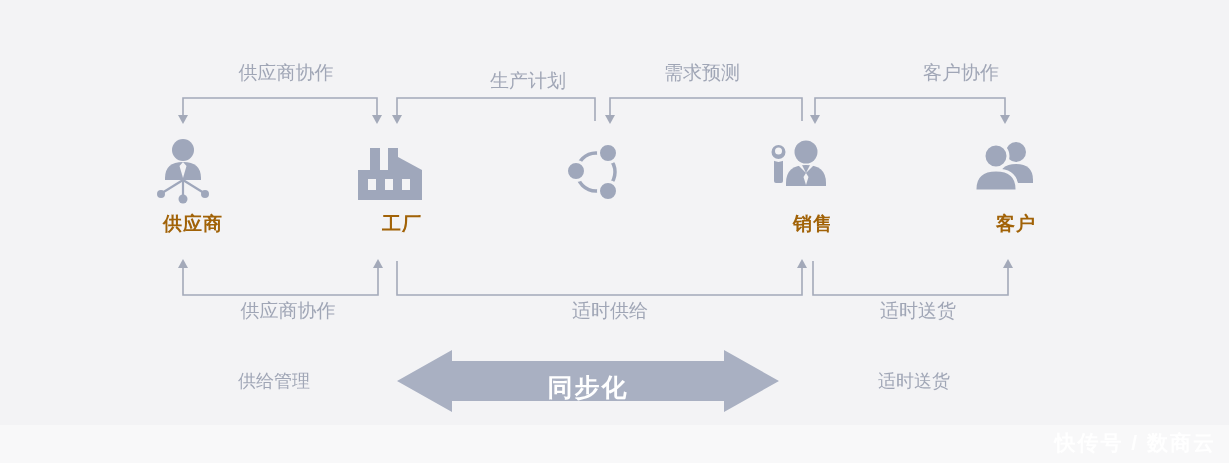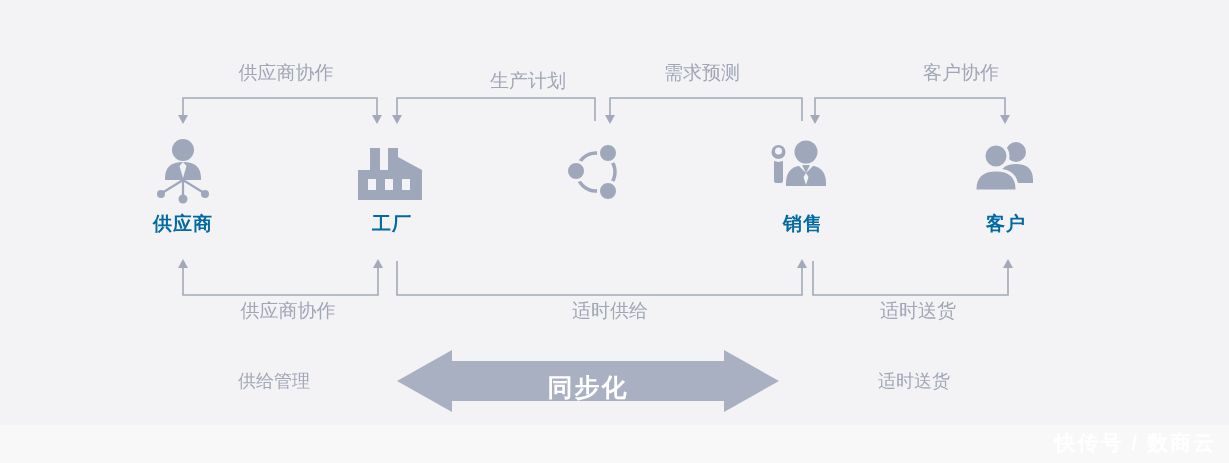--- a/index.html
+++ b/index.html
@@ -19,21 +19,21 @@
     position:absolute; left:58px; top:41px;
     font-size:8.5px; color:#5d6166; letter-spacing:1.6px; white-space:nowrap;
   }
   
   .flow-label {
     position:absolute; transform:translateX(-50%);
     color:#a0a6b6; font-size:19px; white-space:nowrap;
   }
   .entity-label {
     position:absolute; transform:translateX(-50%);
-    color:#0369a1; font-size:19px; font-weight:bold; letter-spacing:1px; white-space:nowrap;
+    color:#a16207; font-size:19px; font-weight:bold; letter-spacing:1px; white-space:nowrap;margin-left:10px;
   }
   .system-title {
     position:absolute; transform:translateX(-50%);
     color:#6f9cc4; font-size:30px; font-weight:bold; letter-spacing:2px;
     font-family:"Liberation Serif", serif; white-space:nowrap;
   }
   .mgmt-label {
     position:absolute; transform:translateX(-50%);
     color:#a0a6b6; font-size:18px; white-space:nowrap;text-align:center;
   }

